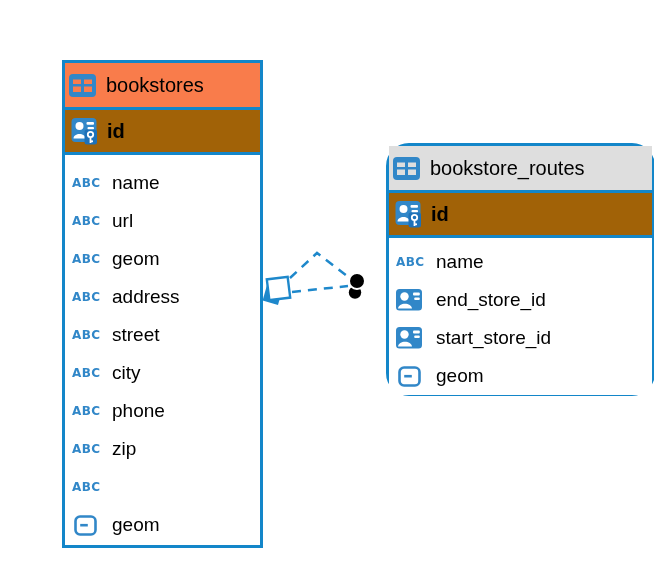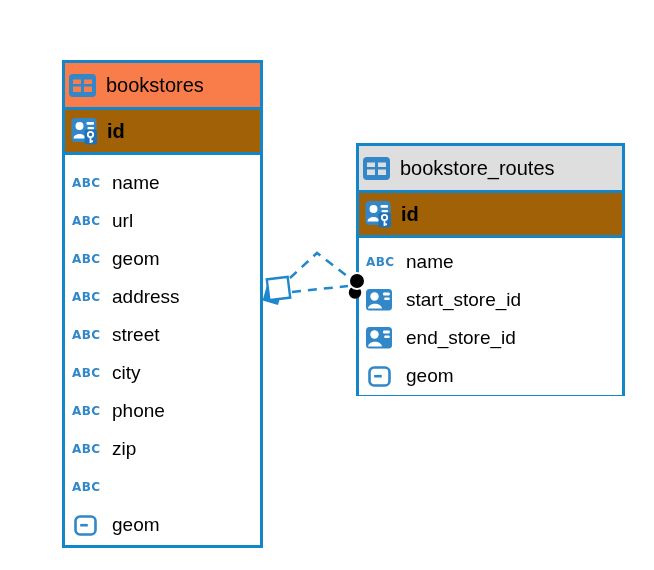--- a/index.html
+++ b/index.html
@@ -6,21 +6,21 @@
   #canvas {
     position:relative; width:654px; height:570px; background:#fff;
     font-family:"Liberation Sans","DejaVu Sans",sans-serif;
     color:var(--text_black,#000); overflow:hidden;
   }
   .entity {
     position:absolute; background:#fff; box-sizing:border-box;
     border:3px solid var(--border_blue,#1386C9);
   }
   .t-left  { left:62px;  top:60px;  width:201px; height:488px; }
-  .t-right { left:356px; top:143px; width:269px; height:253px; }
+  .t-right { left:386px; top:143px; width:269px; height:253px;border-radius:23px; }
   .thead {
     height:44px; display:flex; align-items:center; gap:9px;
     padding:0 4px 0 4px; font-size:20px;
     border-bottom:3px solid var(--border_blue,#1386C9);
     white-space:nowrap; overflow:hidden;
   }
   .thead.orange { background:var(--orange_header,#F97C4B); }
   .thead.gray   { background:var(--gray_header,#DEDEDE); }
   .pkrow {
     height:42px; display:flex; align-items:center; gap:8px;
@@ -197,33 +197,33 @@
       <div class="row">
         <span class="icon-slot">
           <svg width="26" height="22" viewBox="0 0 26 22">
             <rect width="26" height="21.5" rx="3.5" class="fill-blue"></rect>
             <circle cx="8.5" cy="7.5" r="4.2" fill="#fff"></circle>
             <path d="M2 19.5 C2.5 13, 15.5 13, 16 19.5 Z" fill="#fff"></path>
             <rect x="17" y="3.5" width="6.8" height="2.9" rx="1" fill="#fff"></rect>
             <rect x="18.2" y="8.5" width="5.6" height="2.6" rx="1" fill="#fff"></rect>
           </svg>
         </span>
-        <span>start_store_id</span>
+        <span>end_store_id</span>
       </div>
       <div class="row">
         <span class="icon-slot">
           <svg width="26" height="22" viewBox="0 0 26 22">
             <rect width="26" height="21.5" rx="3.5" class="fill-blue"></rect>
             <circle cx="8.5" cy="7.5" r="4.2" fill="#fff"></circle>
             <path d="M2 19.5 C2.5 13, 15.5 13, 16 19.5 Z" fill="#fff"></path>
             <rect x="17" y="3.5" width="6.8" height="2.9" rx="1" fill="#fff"></rect>
             <rect x="18.2" y="8.5" width="5.6" height="2.6" rx="1" fill="#fff"></rect>
           </svg>
         </span>
-        <span>end_store_id</span>
+        <span>start_store_id</span>
       </div>
       <div class="row">
         <span class="icon-slot">
           <svg width="23" height="21" viewBox="0 0 23 21" style="margin-left:2px">
             <rect x="1.5" y="1.5" width="20" height="18" rx="4.5" fill="#fff" class="stroke-blue" stroke-width="2.6"></rect>
             <line x1="6.2" y1="10.2" x2="13.8" y2="10.2" class="stroke-blue" stroke-width="2.6"></line>
           </svg>
         </span>
         <span>geom</span>
       </div>

